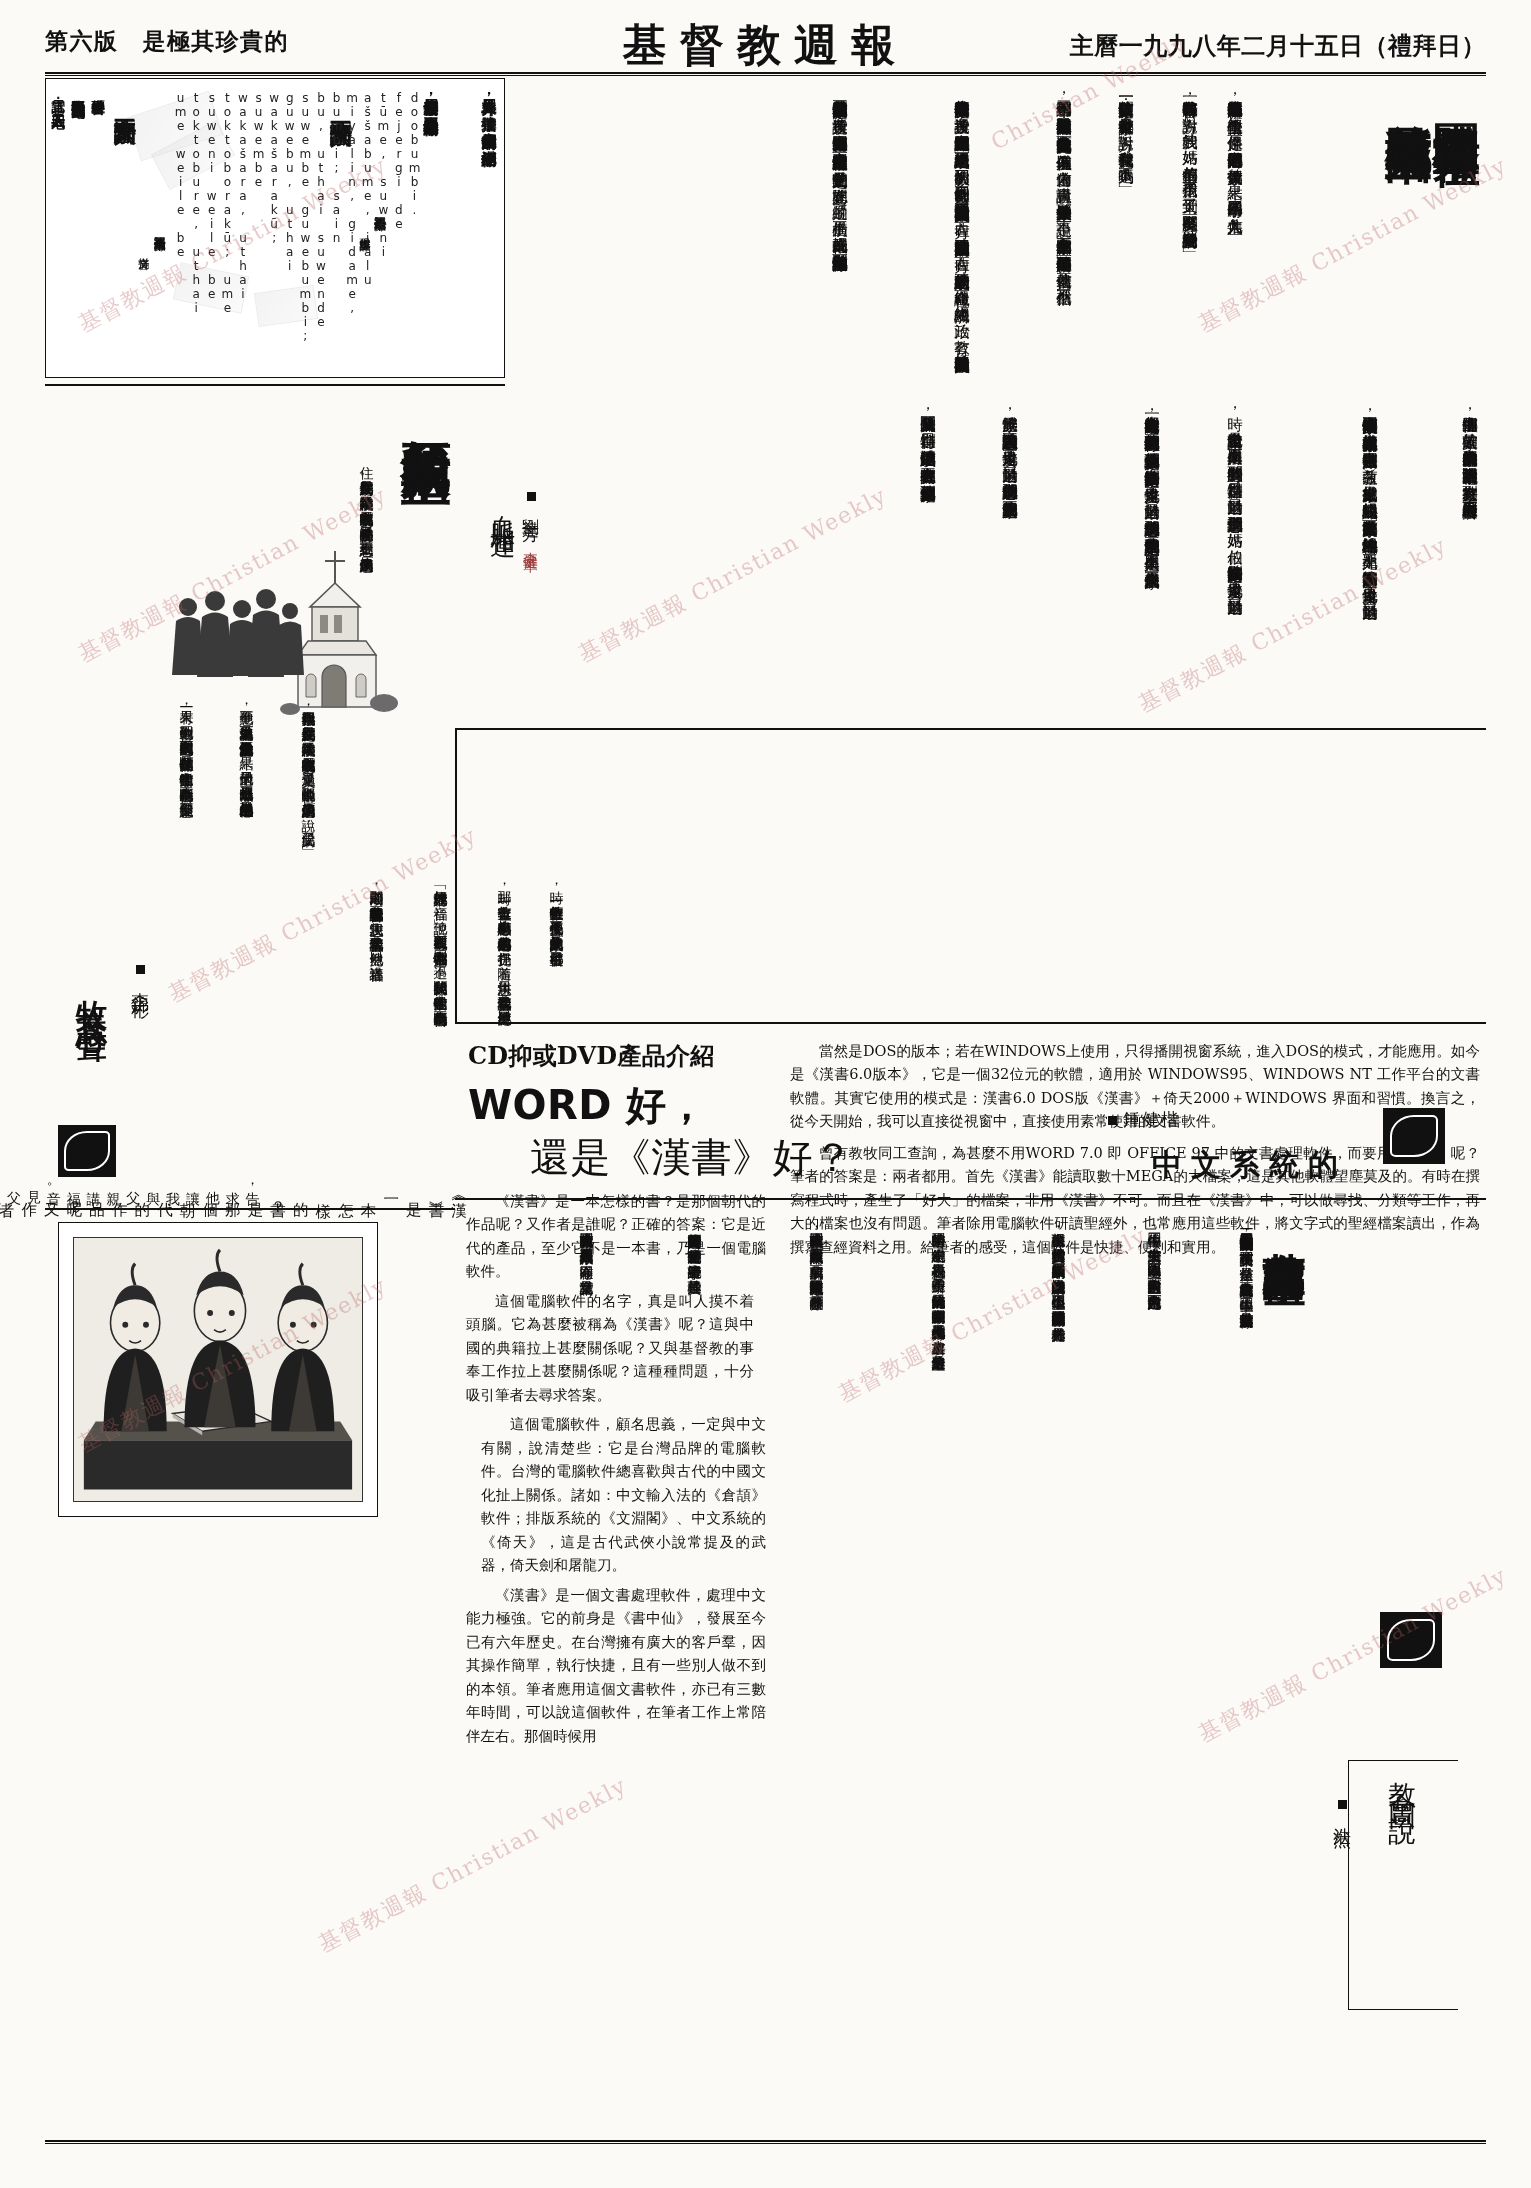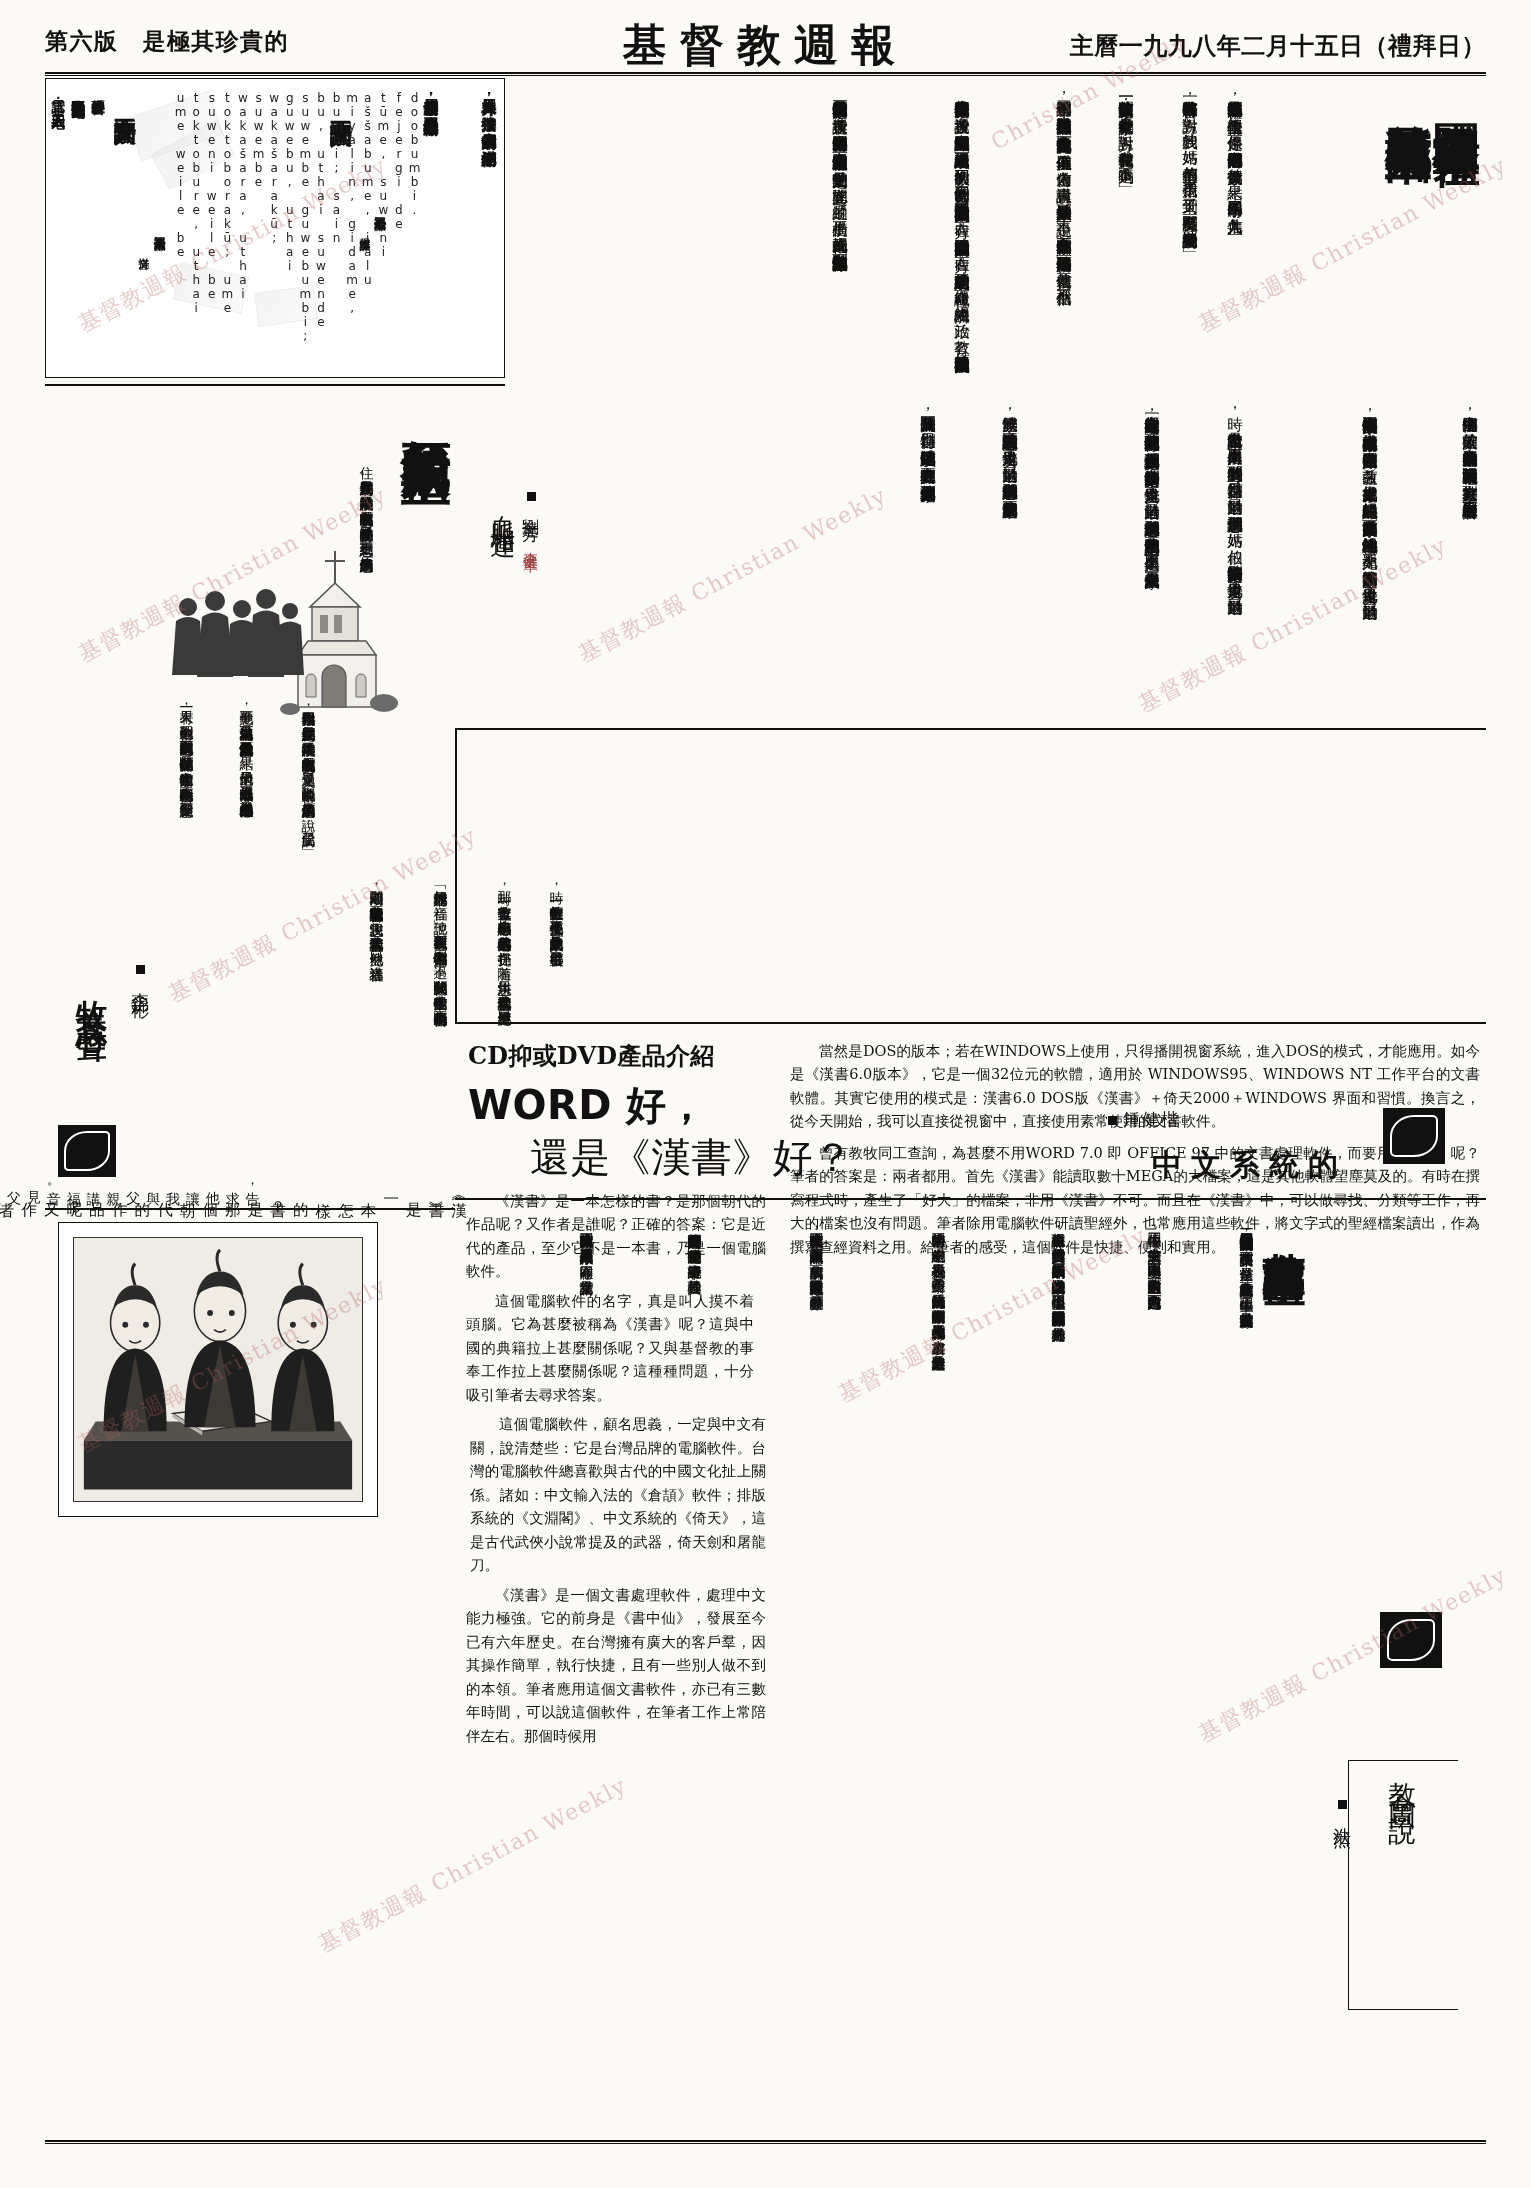--- a/index.html
+++ b/index.html
@@ -369,21 +369,21 @@
 
   <div id="cd-kicker">CD抑或DVD產品介紹</div>
   <div id="word-head">WORD 好，</div>
   <div id="word-head2">還是《漢書》好？</div>
 
   <div class="bodycol" style="left:470px;top:1190px;height:0;width:0;">《漢書》是一本怎樣的書？是那個朝代的作品呢？又作者是誰呢？正確的答案：它是近代的產品，至少它不是一本書，乃是一個電腦軟件。</div>
 
   <div style="position:absolute;left:466px;top:1190px;width:300px;font-size:14.5px;line-height:1.62;text-align:justify;">
     <p style="margin:0 0 6px 0;text-indent:2em;">《漢書》是一本怎樣的書？是那個朝代的作品呢？又作者是誰呢？正確的答案：它是近代的產品，至少它不是一本書，乃是一個電腦軟件。</p>
     <p style="margin:0 12px 6px 0;text-indent:2em;">這個電腦軟件的名字，真是叫人摸不着頭腦。它為甚麼被稱為《漢書》呢？這與中國的典籍拉上甚麼關係呢？又與基督教的事奉工作拉上甚麼關係呢？這種種問題，十分吸引筆者去尋求答案。</p>
-    <p style="margin:0 0 6px 4px;text-indent:2em;">這個電腦軟件，顧名思義，一定與中文有關，說清楚些：它是台灣品牌的電腦軟件。台灣的電腦軟件總喜歡與古代的中國文化扯上關係。諸如：中文輸入法的《倉頡》軟件；排版系統的《文淵閣》、中文系統的《倚天》，這是古代武俠小說常提及的武器，倚天劍和屠龍刀。</p>
+    <p style="margin:0 0 6px 15px;text-indent:2em;">這個電腦軟件，顧名思義，一定與中文有關，說清楚些：它是台灣品牌的電腦軟件。台灣的電腦軟件總喜歡與古代的中國文化扯上關係。諸如：中文輸入法的《倉頡》軟件；排版系統的《文淵閣》、中文系統的《倚天》，這是古代武俠小說常提及的武器，倚天劍和屠龍刀。</p>
     <p style="margin:0;text-indent:2em;">《漢書》是一個文書處理軟件，處理中文能力極強。它的前身是《書中仙》，發展至今已有六年歷史。在台灣擁有廣大的客戶羣，因其操作簡單，執行快捷，且有一些別人做不到的本領。筆者應用這個文書軟件，亦已有三數年時間，可以說這個軟件，在筆者工作上常陪伴左右。那個時候用</p>
   </div>
 
   <div style="position:absolute;left:790px;top:1040px;width:690px;font-size:14.5px;line-height:1.62;text-align:justify;">
     <p style="margin:0 0 8px 0;text-indent:2em;">當然是DOS的版本；若在WINDOWS上使用，只得播開視窗系統，進入DOS的模式，才能應用。如今是《漢書6.0版本》，它是一個32位元的軟體，適用於 WINDOWS95、WINDOWS NT 工作平台的文書軟體。其實它使用的模式是：漢書6.0 DOS版《漢書》＋倚天2000＋WINDOWS 界面和習慣。換言之，從今天開始，我可以直接從視窗中，直接使用素常使用的文書軟件。</p>
     <p style="margin:0;text-indent:2em;">曾有教牧同工查詢，為甚麼不用WORD 7.0 即 OFFICE 97 中的文書處理軟件，而要用《漢書》呢？筆者的答案是：兩者都用。首先《漢書》能讀取數十MEGA的大檔案，這是其他軟體望塵莫及的。有時在撰寫程式時，產生了「好大」的檔案，非用《漢書》不可。而且在《漢書》中，可以做尋找、分類等工作，再大的檔案也沒有問題。筆者除用電腦軟件研讀聖經外，也常應用這些軟件，將文字式的聖經檔案讀出，作為撰寫查經資料之用。給筆者的感受，這個軟件是快捷、便利和實用。</p>
   </div>
 
   <div id="zixun-head">中文系統的</div>
   <div id="zixun-byline">

